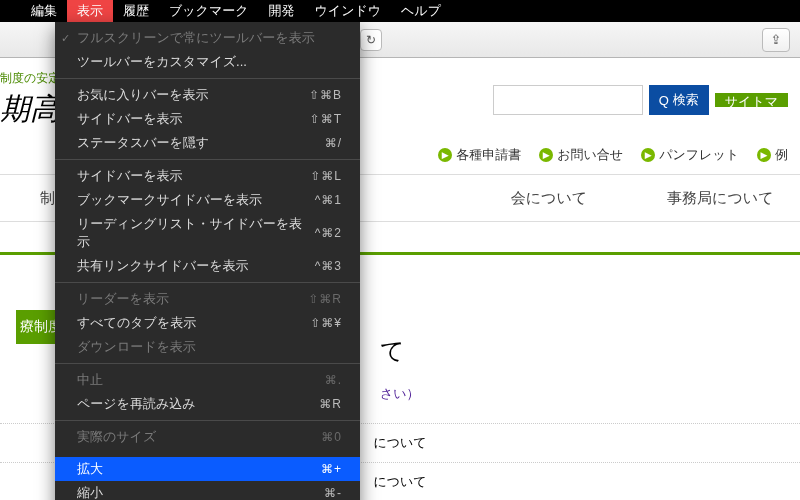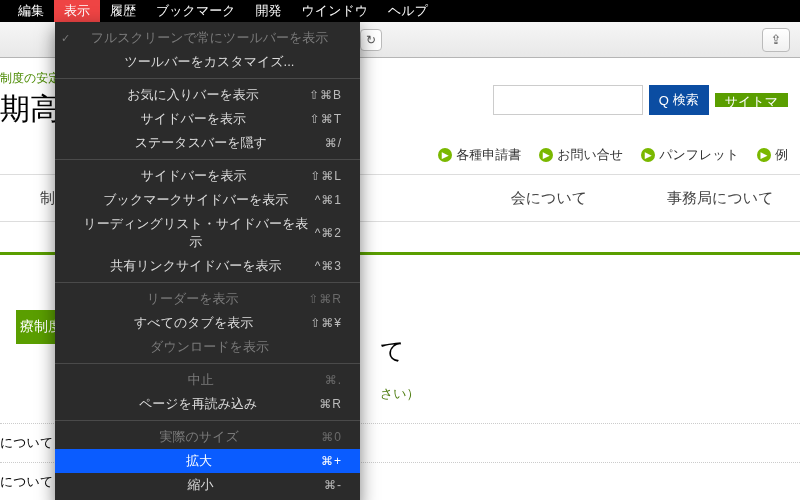--- a/index.html
+++ b/index.html
@@ -1,60 +1,60 @@
 <!DOCTYPE html>
 <html><head>
 <meta charset="utf-8">
 <style>
   * { margin: 0; padding: 0; box-sizing: border-box; }
   body { font-family: -apple-system, "Hiragino Kaku Gothic Pro", sans-serif; font-size: 13px; background: #fff; width: 800px; height: 500px; overflow: hidden; position: relative; }
   
-  .menubar { background: #000; color: #fff; height: 22px; display: flex; align-items: center; padding: 0 8px; font-size: 13px; }
+  .menubar { background: #000; color: #fff; height: 22px; display: flex; align-items: center; padding: 0 21px; font-size: 13px; }
   .menubar-item { padding: 2px 10px; cursor: default; }
   .menubar-item.active { background: #ef4444; }
   
   .browser-toolbar { background: linear-gradient(#f6f6f6,#e8e8e8); height: 36px; border-bottom: 1px solid #b5b5b5; display: flex; align-items: center; padding: 0 10px; position: relative; }
   .url-area { flex: 1; margin: 0 20px 0 350px; display:flex; align-items:center; }
   .reload { width: 22px; height: 22px; border:1px solid #bbb; border-radius:4px; display:flex; align-items:center; justify-content:center; font-size:12px; color:#555; background:#fff; }
   .share-btn { width:28px; height:24px; border:1px solid #bbb; border-radius:4px; display:flex; align-items:center; justify-content:center; color:#555; background:linear-gradient(#fff,#f0f0f0); margin-left:auto; }
   
   .page { padding: 12px 0 0 0; position: relative; }
   .page-header { display:flex; align-items:center; padding: 0 12px 10px 0; }
   .stability { color:#4a8a00; font-size:12px; margin-left:0; }
-  .big-title { font-size:30px; font-weight:300; margin-top:2px; }
+  .big-title { font-size:30px; font-weight:300; margin-top:2px;font-style:italic; }
   .search-box { margin-left:auto; display:flex; align-items:center; gap:6px; }
   .search-input { border:1px solid #ccc; width:150px; height:30px; padding:0 6px; }
   .btn-search { background:#0b4da2; color:#fff; border:none; height:30px; padding:0 10px; display:flex; align-items:center; gap:4px; font-size:13px; }
   .btn-sitemap { background:#5a9e00; color:#fff; border:none; height:14px; padding:0 10px; font-size:13px; }
   
   .quicklinks { display:flex; gap:18px; justify-content:flex-end; padding: 6px 12px 10px 0; font-size:13px; }
   .ql { display:flex; align-items:center; gap:4px; color:#333; }
   .ql .dot { width:14px; height:14px; border-radius:50%; background:#7ab800; display:inline-flex; align-items:center; justify-content:center; color:#fff; font-size:9px; }
   
   .navbar { border-top:1px solid #ddd; border-bottom:1px solid #ddd; display:flex; height:48px; align-items:center; }
   .nav-item { flex:0 0 auto; padding:0 40px; font-size:15px; color:#444; text-align:center; }
   
   .green-rule { height:3px; background:#5a9e00; margin-top:30px; }
   .side-tag { position:absolute; left:16px; top:252px; background:#5a9e00; color:#fff; padding:8px 10px 8px 4px; font-size:14px; }
   
   .sub-heading { font-size:24px; margin:80px 0 0 380px; font-weight:400; }
-  .hint { color:#4d7c0f; margin:18px 0 0 380px; font-size:13px; }
-  
-  .bottom-list { margin:20px 0 0 0; }
+  .hint { color:#4c1d95; margin:18px 0 0 380px; font-size:13px; }
+  
+  .bottom-list { margin:20px 0 0 0;text-align:center; }
   .bottom-list div { padding:10px 0; font-size:13px; }
   .brule { border-top:1px dotted #ccc; }
   
   
   .menu { position:absolute; left:55px; top:22px; width:305px; background:#2b2b2b; color:#ddd; font-size:13px; box-shadow:0 6px 18px rgba(0,0,0,.5); border-radius:0 0 6px 6px; padding:4px 0; z-index:1000; }
   .mi { display:flex; align-items:center; padding:3px 18px 3px 22px; position:relative; }
-  .mi .lbl { flex:1;text-align:center; }
+  .mi .lbl { flex:1; }
   .mi .sc { color:#bbb; letter-spacing:1px; font-size:12px; }
   .mi.disabled { color:#7a7a7a; }
   .mi.disabled .sc { color:#6a6a6a; }
-  .mi.highlight { background:#0a5cff; color:#fff; }
+  .mi.highlight { background:#0a5cff; color:#fff;margin-top:8px; }
   .mi.highlight .sc { color:#fff; }
   .check { position:absolute; left:6px; font-size:11px; }
   .sep { height:1px; background:#4a4a4a; margin:4px 0; }
 </style>
 </head>
 <body>
 
 <div class="menubar">
   <span class="menubar-item">編集</span>
   <span class="menubar-item active">表示</span>

